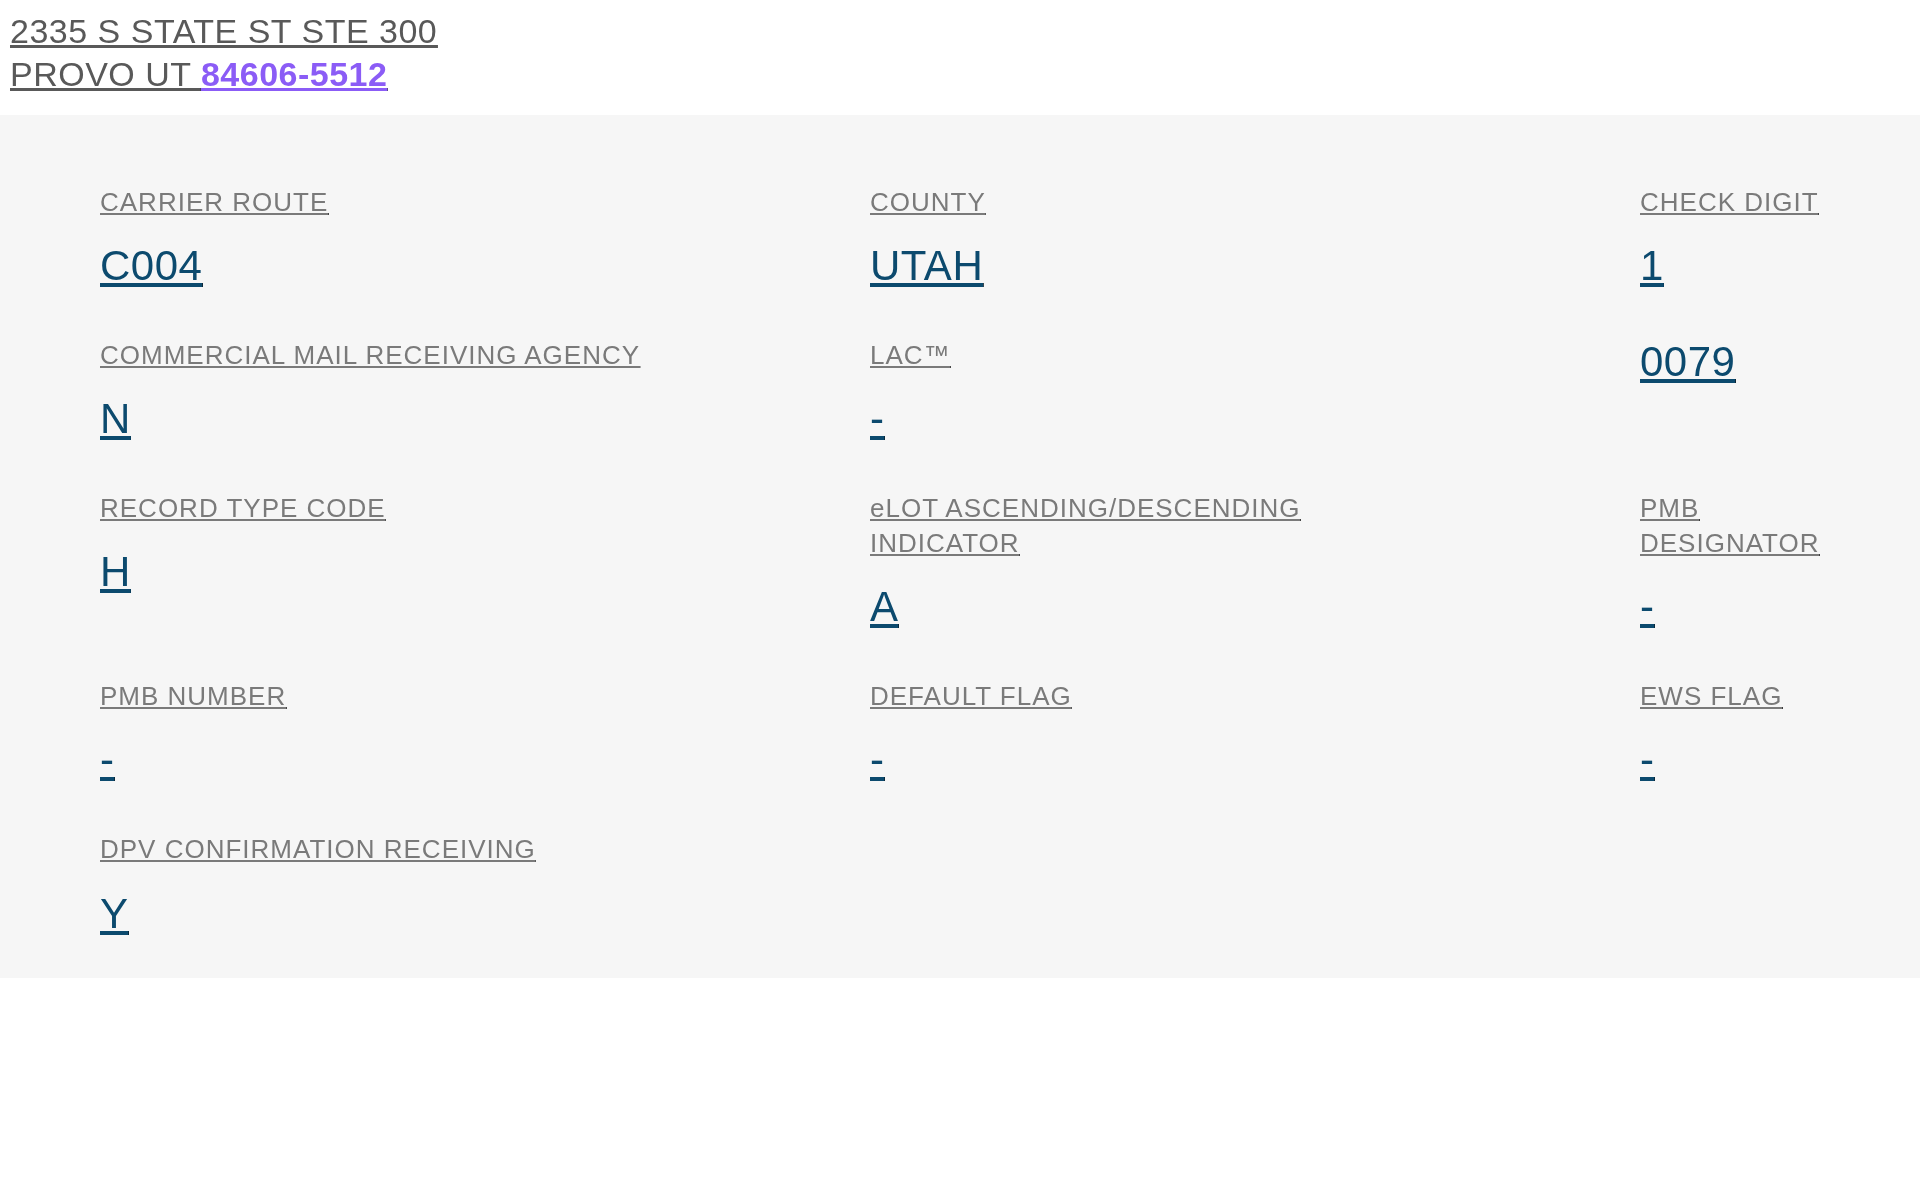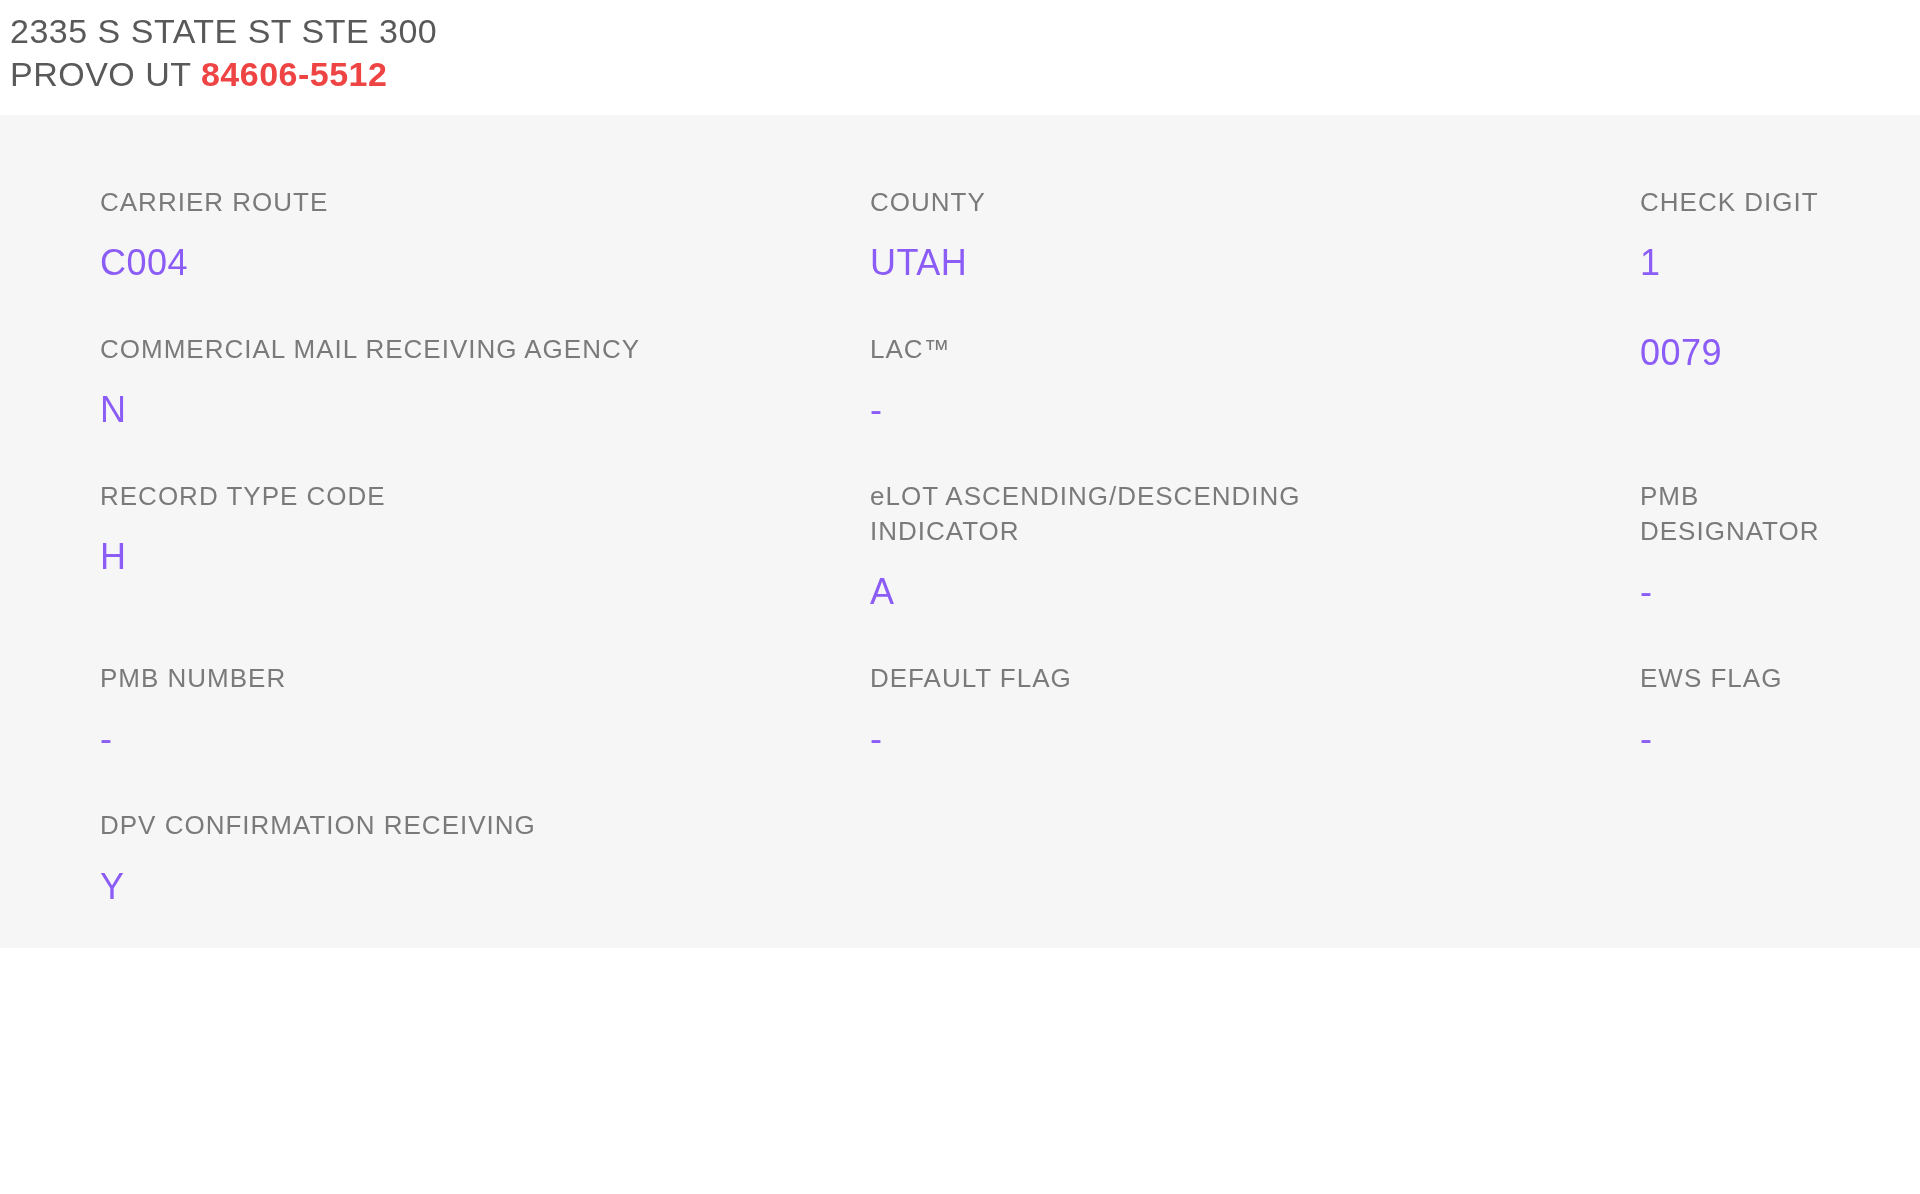--- a/index.html
+++ b/index.html
@@ -1,15 +1,15 @@
 <!DOCTYPE html>
 <html><head>
 <meta charset="utf-8">
 <style>
-  * { box-sizing: border-box; margin: 0; padding: 0; }
+  * { box-sizing: border-box; margin: 0; padding: 0; text-decoration: underline; }
   html, body {
     font-family: "Helvetica Neue", Helvetica, Arial, sans-serif;
     background: #ffffff;
     width: 1920px;
   }
   .header {
     padding: 10px 10px 20px 10px;
     background: #ffffff;
   }
   .addr-line1 {
@@ -19,42 +19,42 @@
     line-height: 1.25;
   }
   .addr-line2 {
     font-size: 34px;
     color: #595959;
     letter-spacing: 0.5px;
     line-height: 1.25;
   }
   .addr-line2 .zip {
     font-weight: 700;
-    color: #ef4444;
+    color: #8b5cf6;
   }
   .details {
     background: #f6f6f6;
     padding: 70px 100px 40px 100px;
     width: 100%;
   }
   .grid {
     display: grid;
     grid-template-columns: 770px 770px auto;
     row-gap: 48px;
   }
   .field-label {
     font-size: 26px;
     color: #7a7a7a;
     letter-spacing: 1px;
     margin-bottom: 22px;
     line-height: 1.35;
   }
   .field-value {
-    font-size: 36px;
-    color: #8b5cf6;
+    font-size: 42px;
+    color: #0c4a6e;
     letter-spacing: 0.5px;
   }
 </style>
 </head>
 <body>
 
 <div class="header">
   <div class="addr-line1">2335 S STATE ST STE 300</div>
   <div class="addr-line2">
     <span>PROVO UT </span><span class="zip">84606-5512</span>

